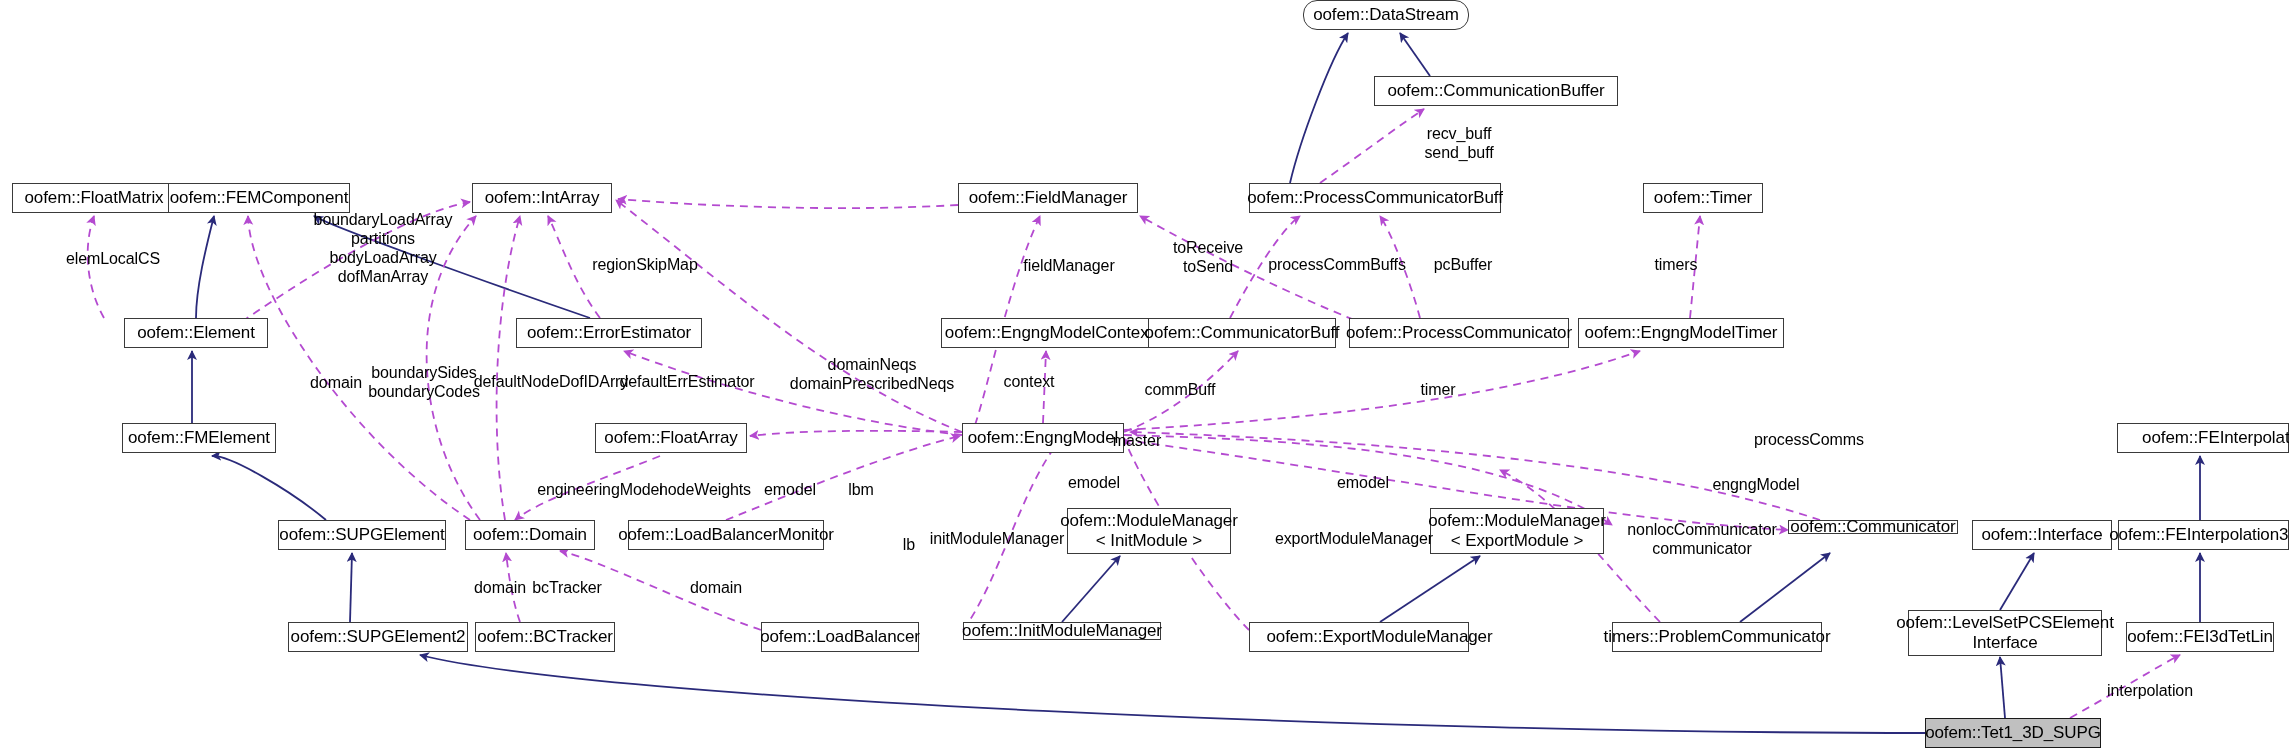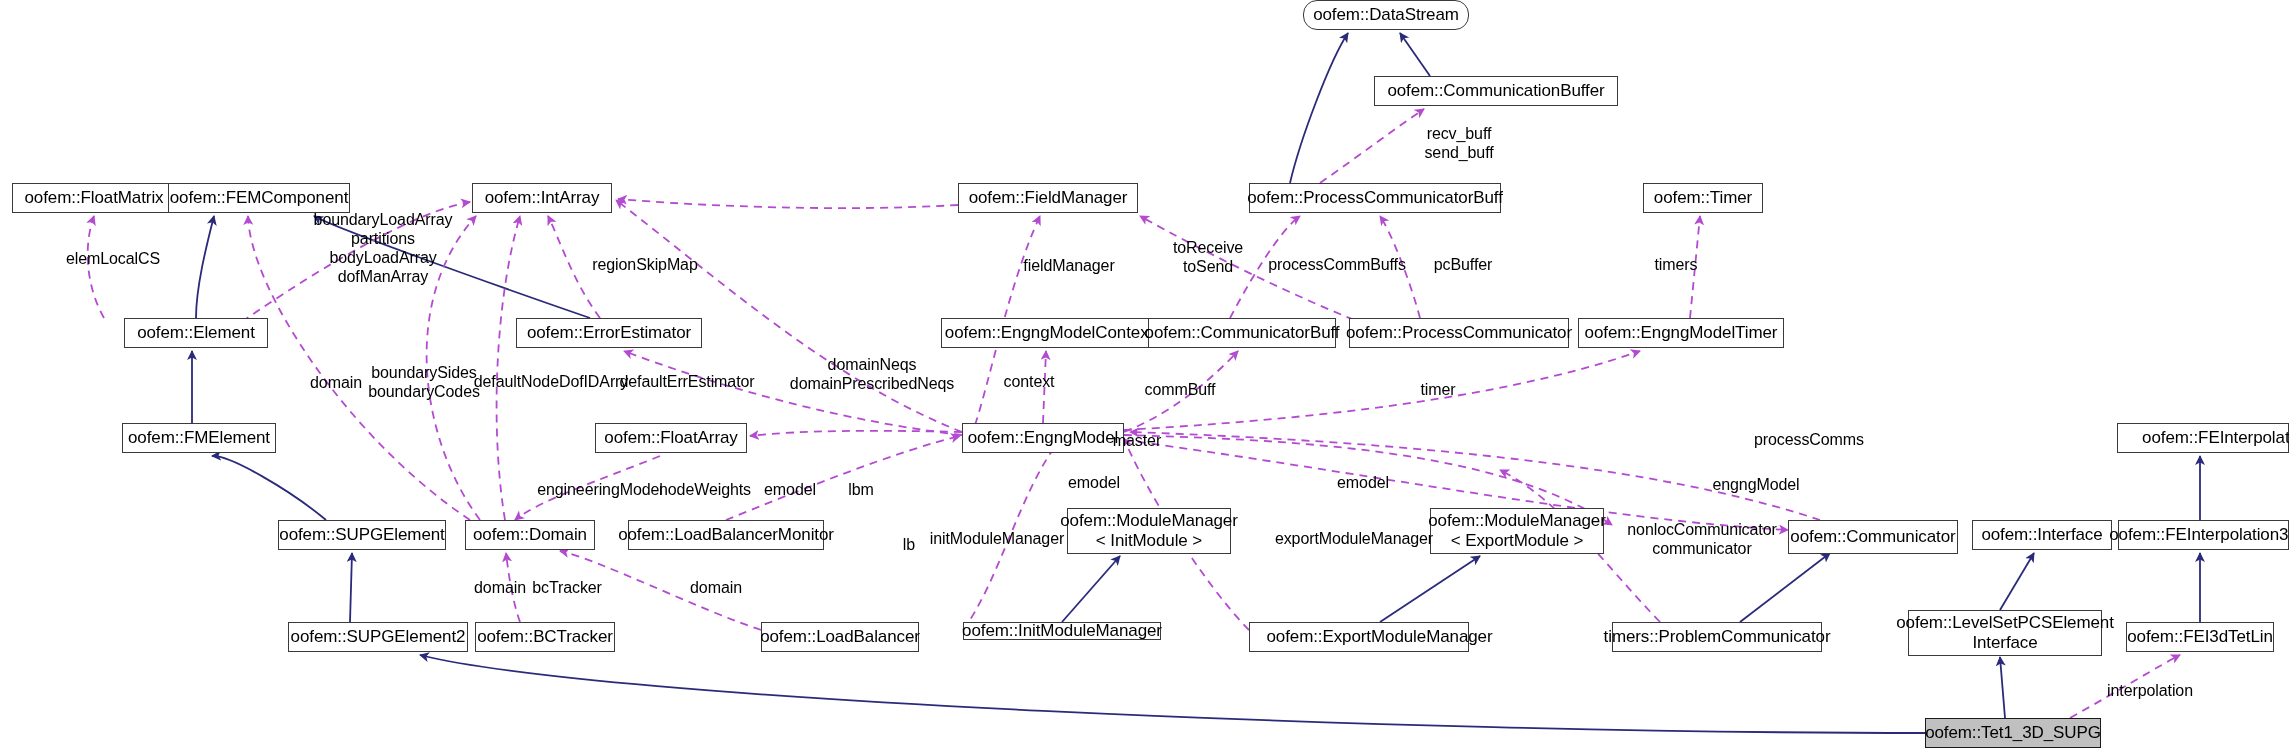--- a/index.html
+++ b/index.html
@@ -137,21 +137,21 @@
       <div class="node" style="left: 122px; top: 423px; width: 154px; height: 30px;">oofem::FMElement</div>
       <div class="node" style="left: 595px; top: 423px; width: 152px; height: 30px;">oofem::FloatArray</div>
       <div class="node" style="left: 962px; top: 423px; width: 162px; height: 30px;">oofem::EngngModel</div>
       <div class="node" style="left: 278px; top: 520px; width: 168px; height: 30px; text-align: right;">oofem::SUPGElement</div>
       <div class="node" style="left: 465px; top: 520px; width: 130px; height: 30px;">oofem::Domain</div>
       <div class="node" style="left: 628px; top: 520px; width: 196px; height: 30px;">oofem::LoadBalancerMonitor</div>
       <div class="node" style="left: 1067px; top: 508px; width: 164px; height: 46px;">oofem::ModuleManager
 &lt; InitModule &gt;</div>
       <div class="node" style="left: 1430px; top: 508px; width: 174px; height: 46px;">oofem::ModuleManager
 &lt; ExportModule &gt;</div>
-      <div class="node" style="left: 1788px; top: 520px; width: 170px; height: 34px;">oofem::Communicator</div>
+      <div class="node" style="left: 1788px; top: 520px; width: 170px; height: 14px;">oofem::Communicator</div>
       <div class="node" style="left: 1972px; top: 520px; width: 140px; height: 30px;">oofem::Interface</div>
       <div class="node" style="left: 2118px; top: 520px; width: 171px; height: 30px;">oofem::FEInterpolation3d</div>
       <div class="node" style="left: 288px; top: 622px; width: 180px; height: 30px;">oofem::SUPGElement2</div>
       <div class="node" style="left: 475px; top: 622px; width: 140px; height: 30px;">oofem::BCTracker</div>
       <div class="node" style="left: 761px; top: 622px; width: 158px; height: 30px;">oofem::LoadBalancer</div>
       <div class="node" style="left: 963px; top: 622px; width: 198px; height: 18px;">oofem::InitModuleManager</div>
       <div class="node" style="left: 1249px; top: 622px; width: 220px; height: 30px; padding-left: 41px;">oofem::ExportModuleManager</div>
       <div class="node" style="left: 1612px; top: 622px; width: 210px; height: 30px;">timers::ProblemCommunicator</div>
       <div class="node" style="left: 1908px; top: 610px; width: 194px; height: 46px;">oofem::LevelSetPCSElement
 Interface</div>

